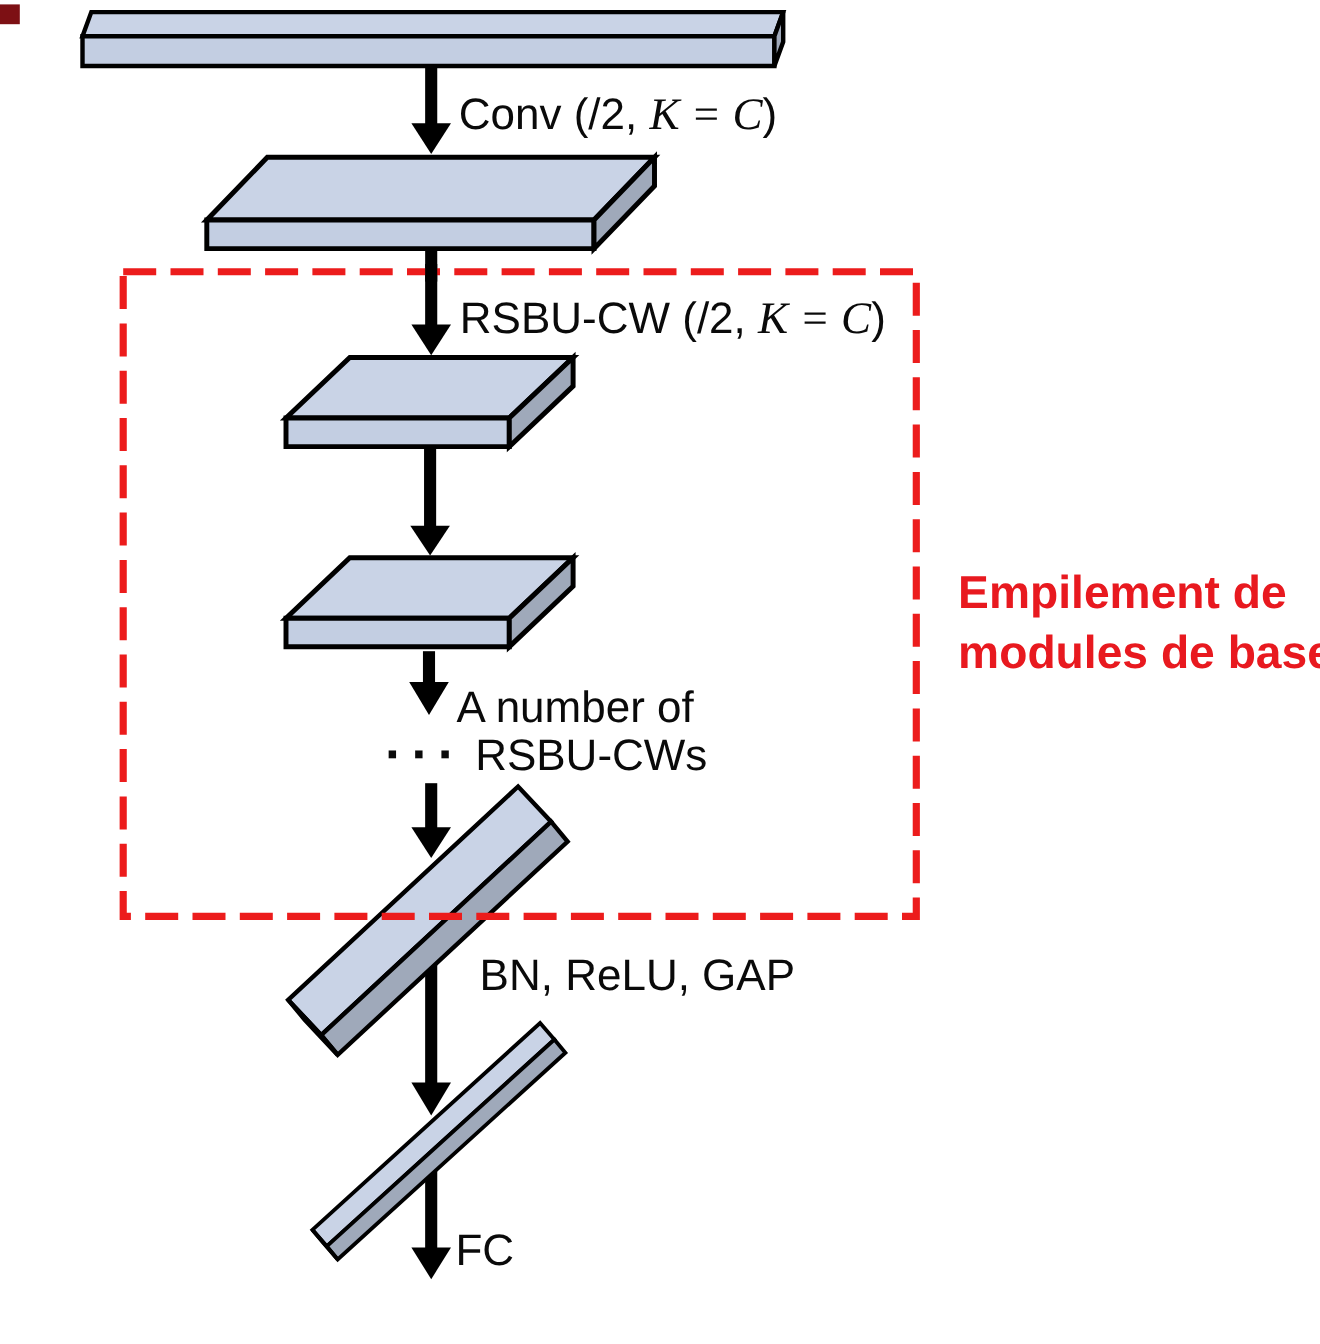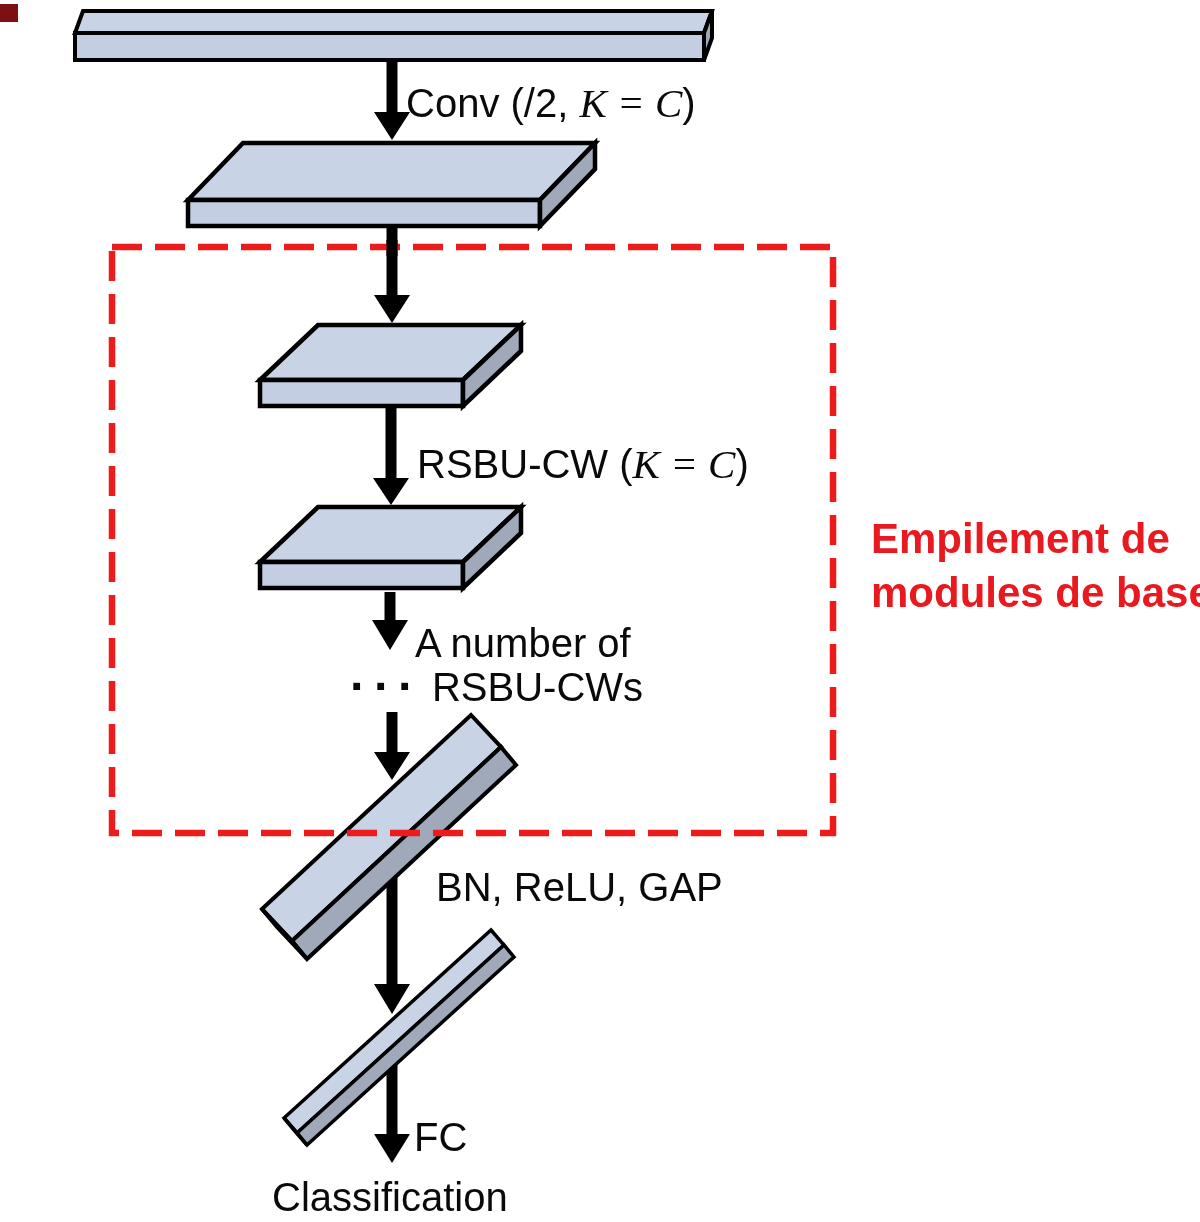--- a/index.html
+++ b/index.html
@@ -107,33 +107,32 @@
       <polygon points="284,1118 491,930 504,945 297,1133" style="fill:var(--slab-top)"></polygon>
       <polygon points="297,1133 504,945 514,957 307,1145" style="fill:var(--slab-side)"></polygon>
       <polygon points="284,1118 297,1133 307,1145 294,1130" style="fill:var(--slab-front)"></polygon>
     </g>
 
     <rect class="dashbox" x="112" y="247" width="721" height="586" fill="none" stroke-width="6.5" stroke-dasharray="30 13" style="stroke:var(--box-red)"></rect>
 
     <rect x="386.5" y="240" width="11" height="16" style="fill:var(--arrow)"></rect>
   </svg>
 
-  <div class="lbl" style="left:406px;top:80px"><span>Conv (/2, </span><span class="math">K = C</span><span>)</span></div>
+  <div class="lbl" style="left:417px;top:80px"><span>Conv (/2, </span><span class="math">K = C</span><span>)</span></div>
 
+  <div class="lbl" style="left:418px;top:266px"><span>RSBU-CW (/2, </span><span class="math">K = C</span><span>)</span></div>
 
-  <div class="lbl" style="left:417px;top:441px"><span>RSBU-CW (</span><span class="math">K = C</span><span>)</span></div>
 
   <div class="lbl" style="left:415px;top:620px"><span>A number of</span></div>
 
   <div class="lbl" style="left:350px;top:664px"><span class="ellipsis">···</span><span>RSBU-CWs</span></div>
 
   <div class="lbl" style="left:436px;top:864px"><span>BN, ReLU, GAP</span></div>
 
   <div class="lbl" style="left:414px;top:1114px"><span>FC</span></div>
 
-  <div class="lbl classification" style="left:272px;top:1174px"><span>Classification</span></div>
 
   <div class="annotation">
     <div>Empilement de</div>
     <div>modules de base</div>
   </div>
 
 </div>
 
 </body></html>

